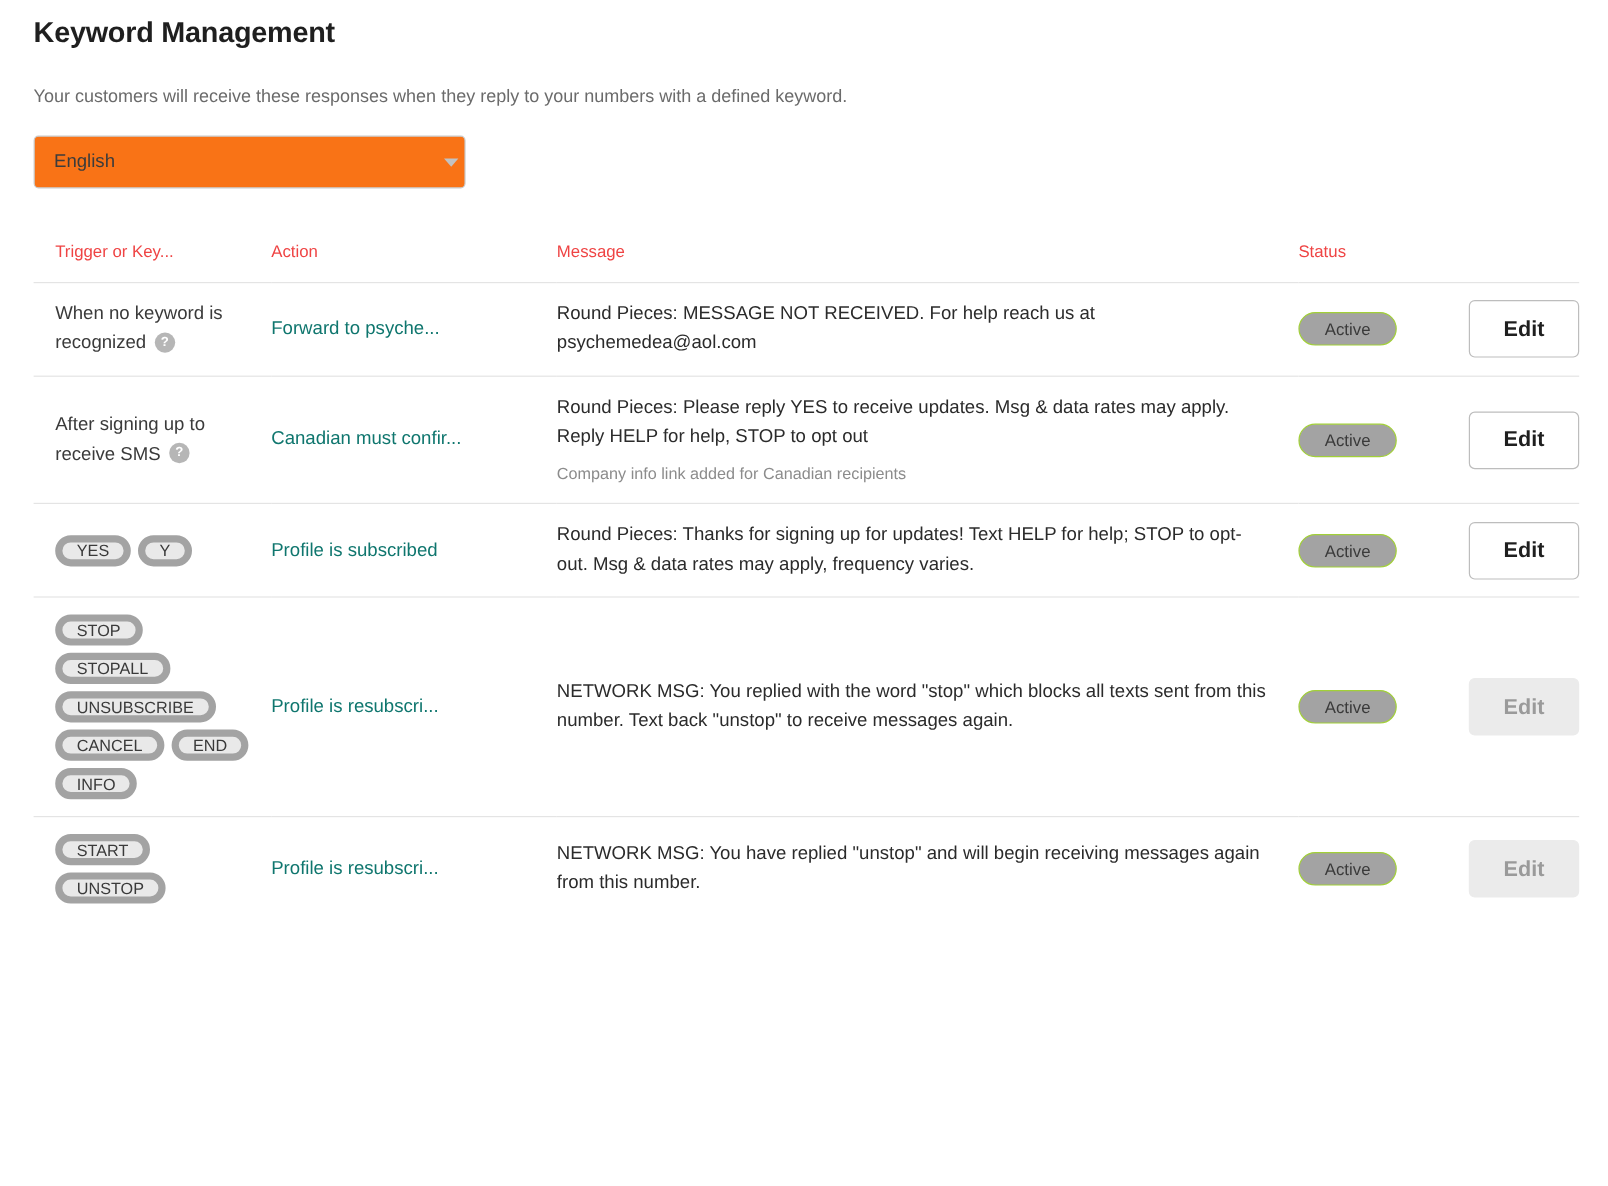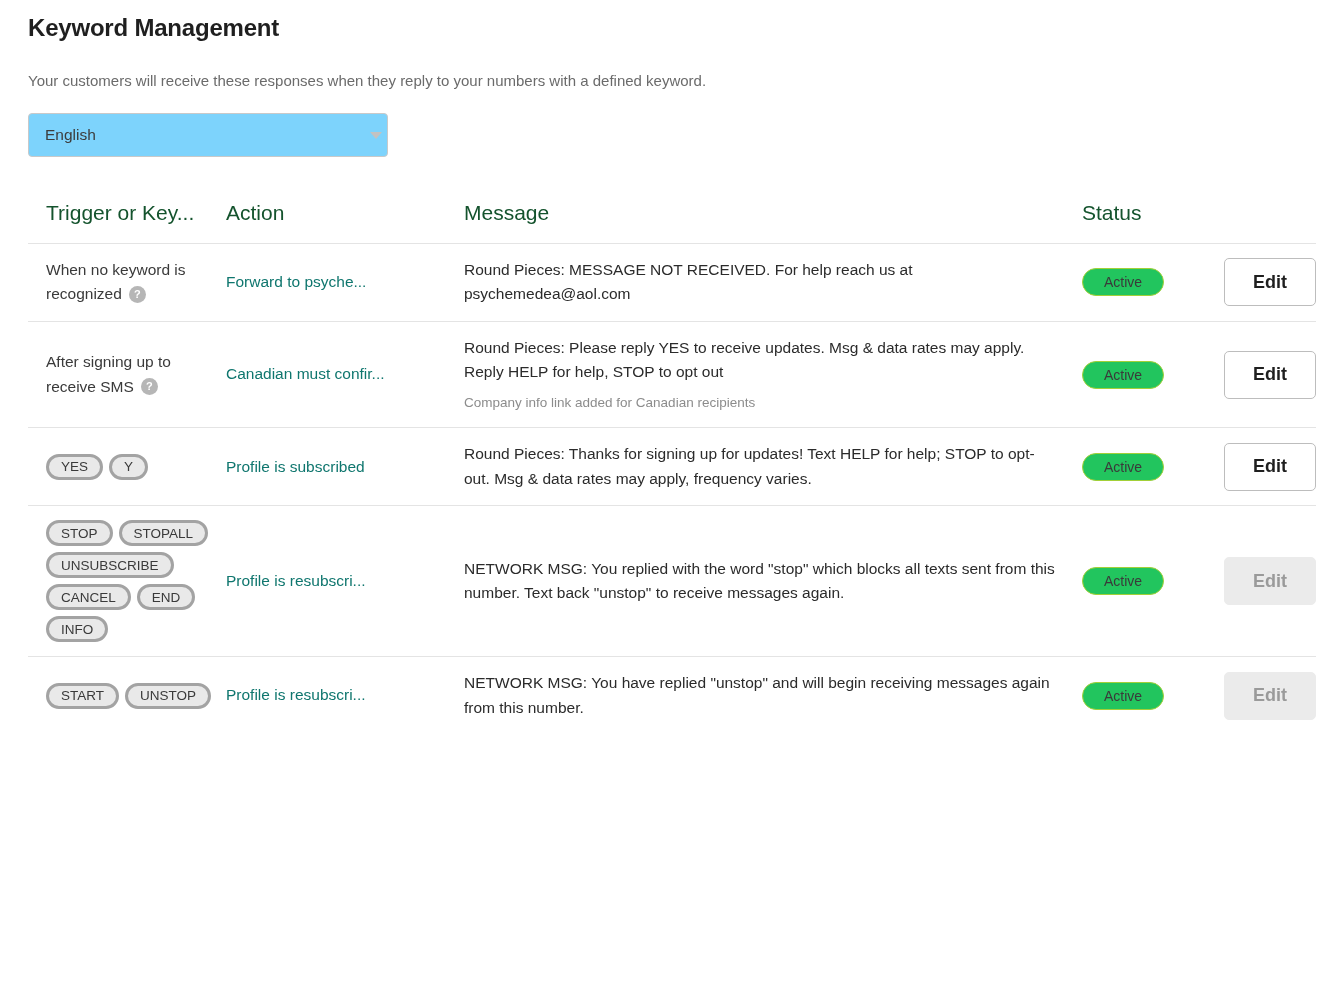--- a/index.html
+++ b/index.html
@@ -31,21 +31,21 @@
     font-size: 15px;
     color: #6b6b6b;
     margin: 0 0 24px 0;
   }
 
   .lang-select {
     width: 360px;
     height: 44px;
     border: 1px solid #c9c9c9;
     border-radius: 4px;
-    background: #7dd3fc;
+    background: #f97316;
     display: flex;
     align-items: center;
     justify-content: space-between;
     padding: 0 1px 0 16px;
     cursor: pointer;
     margin-bottom: 44px;
   }
   .lang-select .val { font-size: 15.5px; color: #3c3c3c; }
   .caret {
     width: 0; height: 0;
@@ -57,23 +57,23 @@
 
   table.kw { width: 1288px; border-collapse: collapse; table-layout: fixed; }
   table.kw col.c-trig { width: 198px; }
   table.kw col.c-act  { width: 238px; }
   table.kw col.c-msg  { width: 618px; }
   table.kw col.c-stat { width: 128px; }
   table.kw col.c-edit { width: 106px; }
 
   thead th {
     text-align: left;
-    font-size: 21px;
+    font-size: 14px;
     font-weight: normal;
-    color: #14532d;
+    color: #ef4444;
     padding: 0 0 18px 0;
     vertical-align: bottom;
     white-space: nowrap;
   }
   thead th.pl { padding-left: 18px; }
   thead tr { border-bottom: 1px solid #e4e4e4; }
 
   tbody tr { border-bottom: 1px solid #e4e4e4; }
   tbody tr:last-child { border-bottom: none; }
   tbody td {
@@ -108,38 +108,38 @@
   }
 
   .chips { display: flex; flex-wrap: wrap; gap: 6px 6px; max-width: 172px; }
   .chip {
     display: inline-flex;
     align-items: center;
     height: 26px;
     padding: 0 12px;
     border-radius: 13px;
     background: #e9e9e9;
-    border: 3px solid #a3a3a3;
+    border: 6px solid #a3a3a3;
     font-size: 13.5px;
     color: #3a3a3a;
     white-space: nowrap;
     cursor: default;
   }
 
   .msg-main { color: #2b2b2b; }
   .msg-note { color: #8c8c8c; font-size: 13.5px; margin-top: 7px; }
 
   .badge {
     display: inline-flex;
     align-items: center; justify-content: center;
     min-width: 82px;
     height: 28px;
     padding: 0 14px;
     border-radius: 14px;
-    background: #22c55e;
+    background: #a3a3a3;
     border: 1.5px solid #a2d038;
     color: #3a3a3a;
     font-size: 14px;
   }
 
   .btn-edit {
     display: inline-flex;
     align-items: center; justify-content: center;
     width: 92px; height: 48px;
     background: #ffffff;

